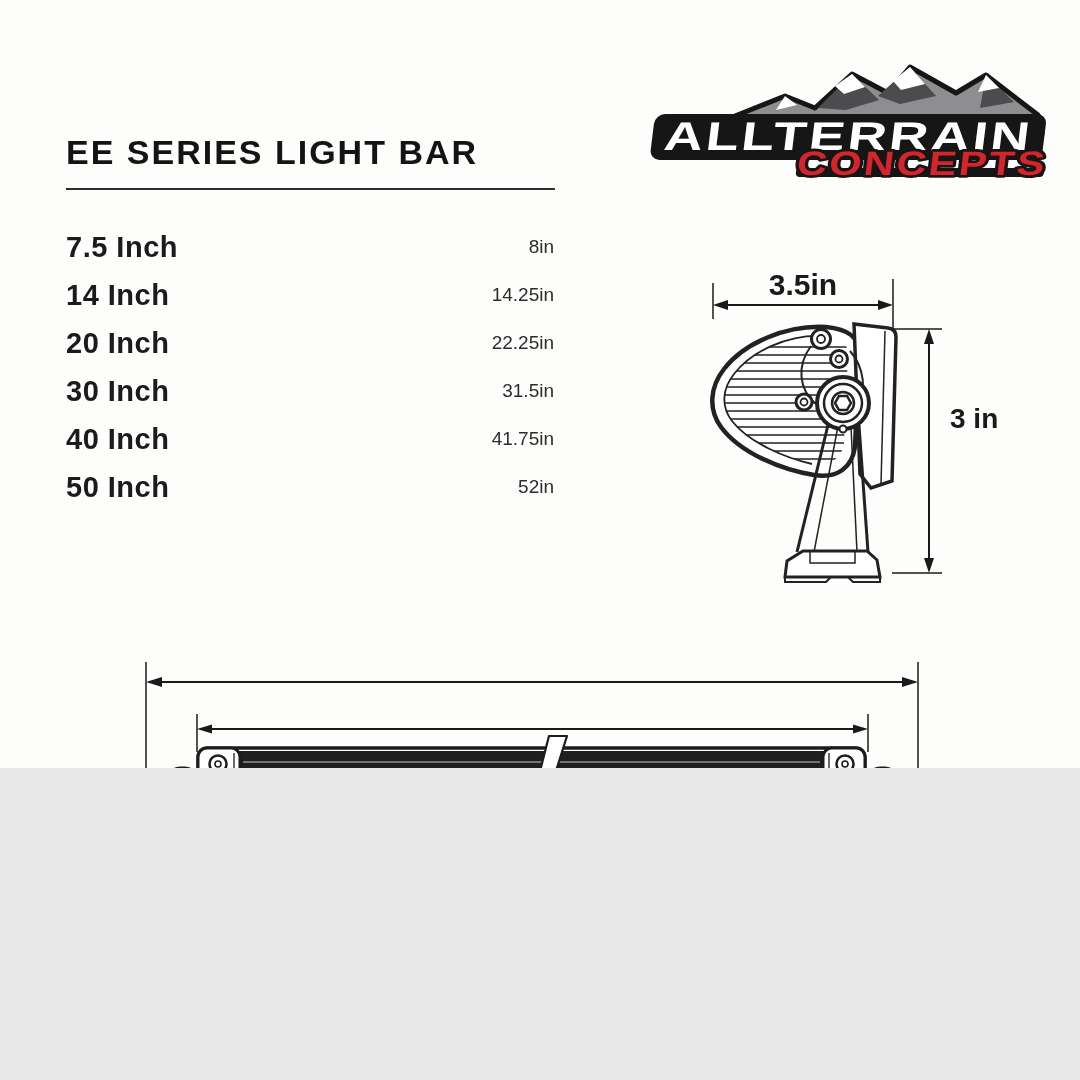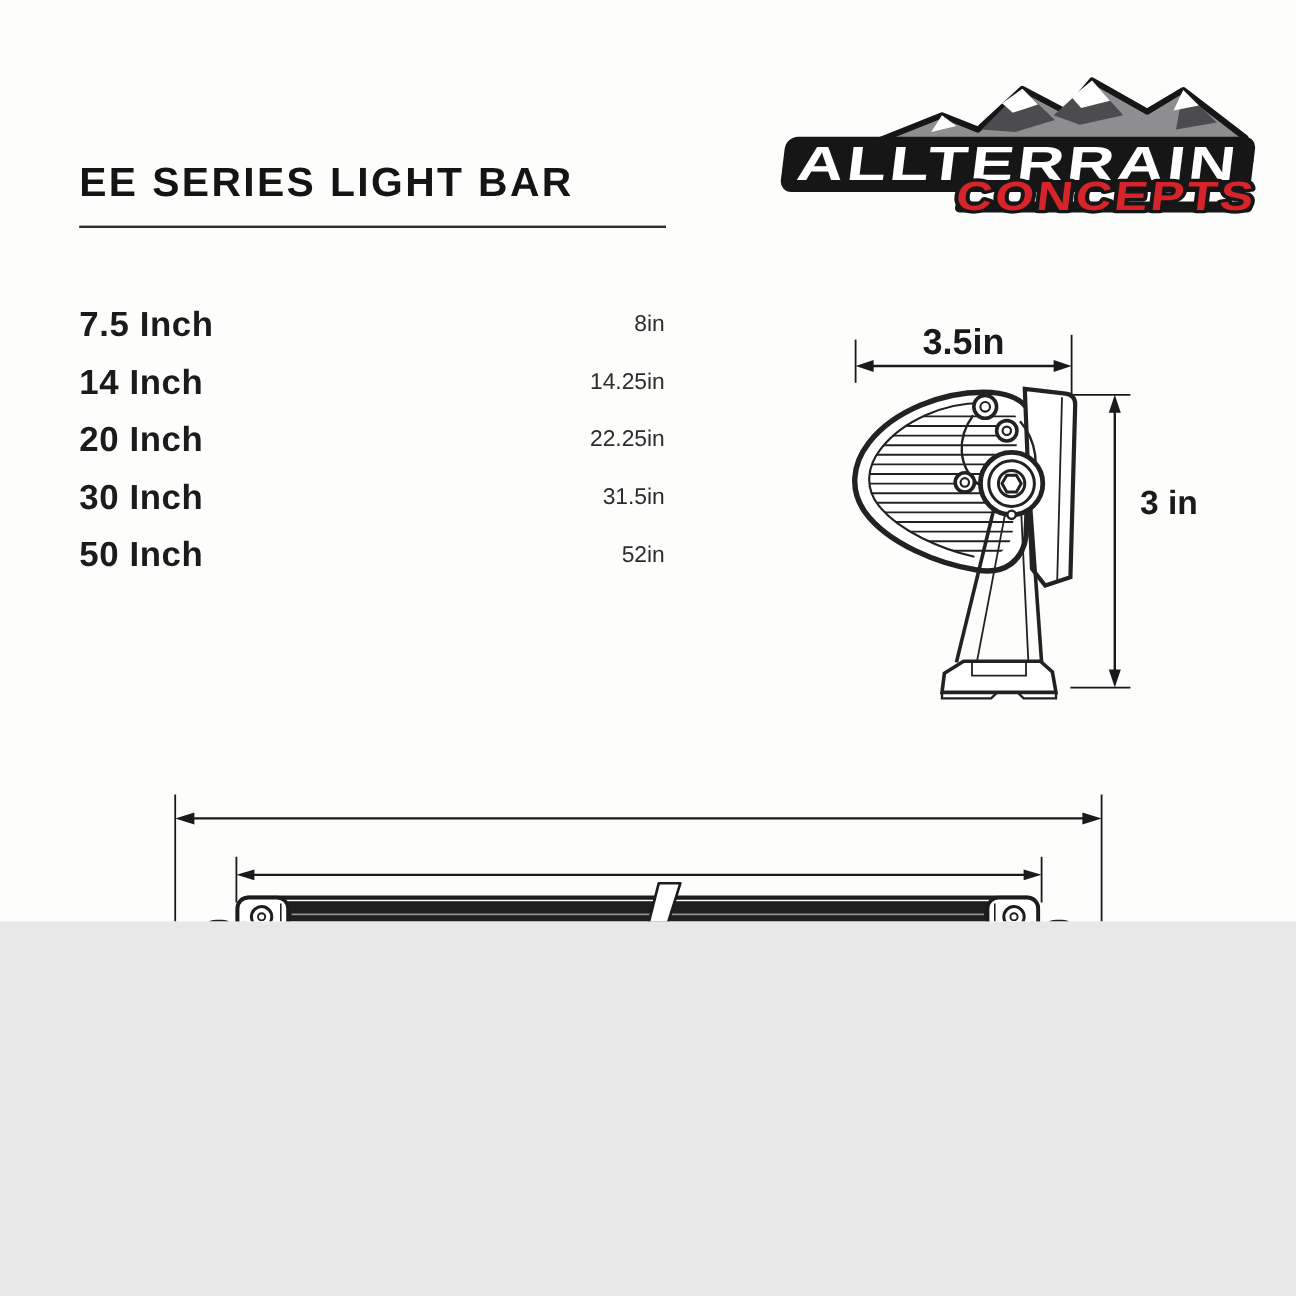--- a/index.html
+++ b/index.html
@@ -11,21 +11,21 @@
   .title{
     position:absolute;left:66px;top:133px;
     font-size:34px;font-weight:bold;letter-spacing:2px;color:#141414;
     white-space:nowrap;
   }
   .rule{
     position:absolute;left:66px;top:188px;width:489px;height:2px;
     background:#2e2e2e;
   }
   .logo{position:absolute;left:638px;top:58px;width:412px;height:128px;}
-  .sizes{position:absolute;left:66px;top:247px;width:488px;text-align:right;}
+  .sizes{position:absolute;left:66px;top:223px;width:488px;text-align:right;}
   .size-row{display:flex;justify-content:space-between;align-items:center;height:48px;}
   .size-label{font-size:29px;font-weight:bold;color:#1b1b1b;letter-spacing:.5px;}
   .size-value{font-size:19px;font-weight:normal;color:#2d2d2d;}
   .side-view{position:absolute;left:690px;top:255px;}
   .front-view{position:absolute;left:100px;top:640px;}
   svg text.dim{
     font-family:"Liberation Sans",sans-serif;font-weight:bold;fill:#1a1a1a;
   }
   svg text.brand{
     font-family:"Liberation Sans",sans-serif;font-weight:bold;
@@ -69,20 +69,24 @@
       <span class="size-label">14 Inch</span>
       <span class="size-value">14.25in</span>
     </div>
     <div class="size-row">
       <span class="size-label">20 Inch</span>
       <span class="size-value">22.25in</span>
     </div>
     <div class="size-row">
       <span class="size-label">30 Inch</span>
       <span class="size-value">31.5in</span>
+    </div>
+    <div class="size-row">
+      <span class="size-label">40 Inch</span>
+      <span class="size-value">41.75in</span>
     </div>
     <div class="size-row">
       <span class="size-label">50 Inch</span>
       <span class="size-value">52in</span>
     </div>
   </div>
 
   <svg class="side-view" viewBox="0 0 320 350" width="320" height="350">
     <defs>
       <clipPath id="tclip">

